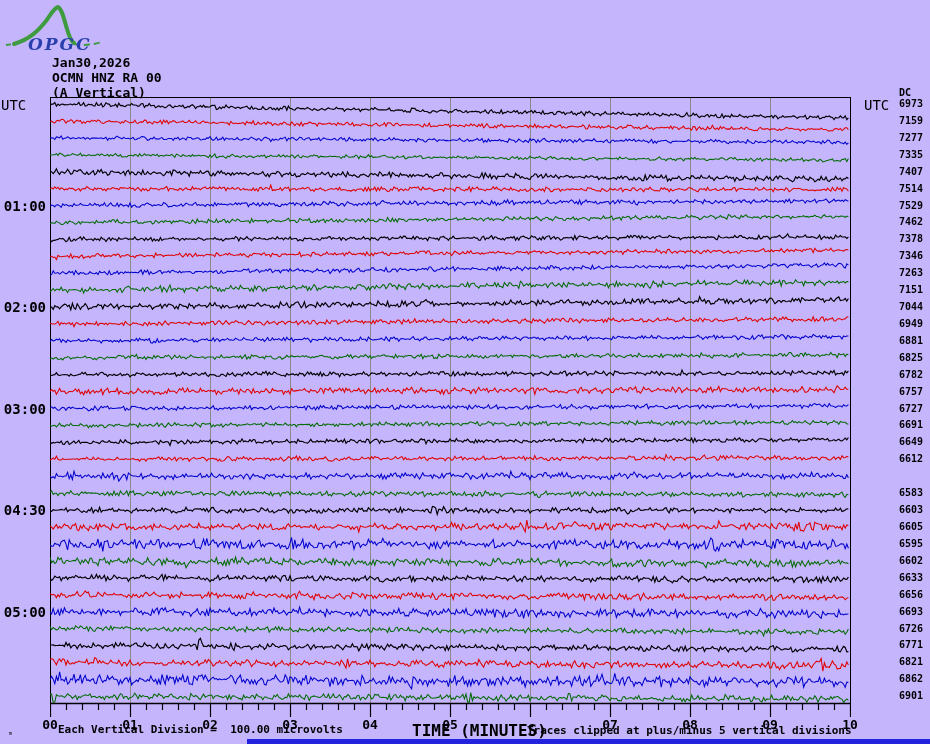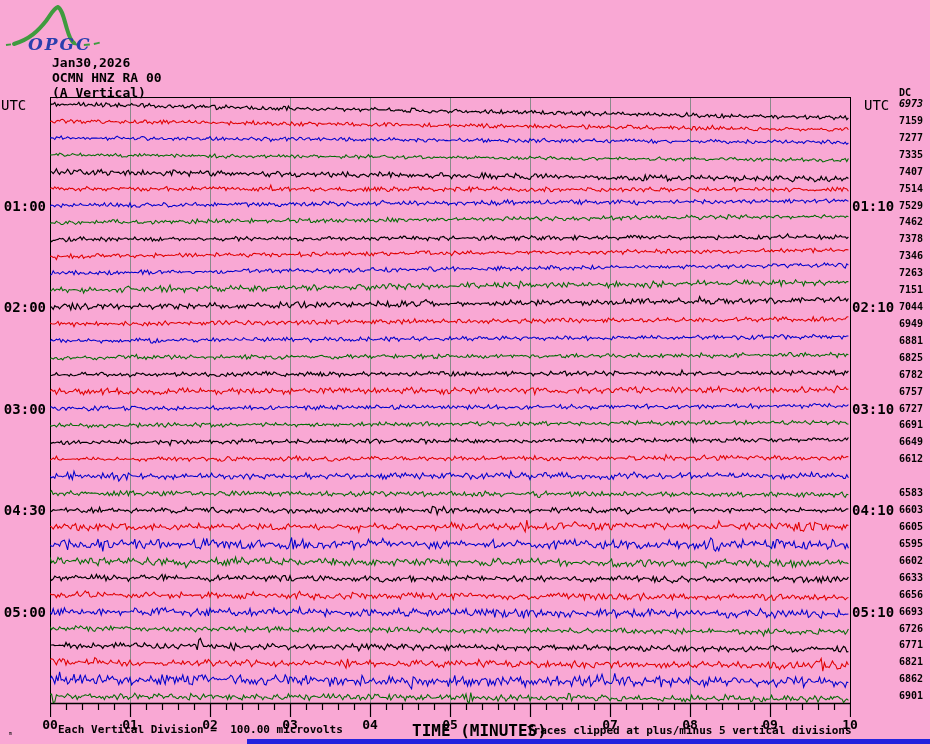--- a/index.html
+++ b/index.html
@@ -1,16 +1,16 @@
 <!DOCTYPE html>
 <html><head>
 <meta charset="utf-8">
 <style>
   html,body{margin:0;padding:0;background:#fff;}
-  #screen{position:relative;width:930px;height:744px;background:#f9a8d4;overflow:hidden;
+  #screen{position:relative;width:930px;height:744px;background:#c4b5fd;overflow:hidden;
           font-family:"DejaVu Sans Mono","Liberation Mono",monospace;color:#000;}
   .abs{position:absolute;}
   .hdrline{font-weight:bold;font-size:13px;line-height:15px;letter-spacing:0px;white-space:pre;}
   .utclab{font-weight:normal;font-size:14px;}
   .hourlab{font-weight:bold;font-size:14px;white-space:pre;}
   .dcval{font-weight:bold;font-size:10px;line-height:10px;white-space:pre;}
   .xlab{font-weight:bold;font-size:13px;width:34px;text-align:center;}
   .foot{font-weight:bold;font-size:11px;white-space:pre;}
   .xtitle{font-weight:bold;font-size:16px;white-space:pre;}
   .tiny{font-size:8px;}
@@ -38,29 +38,22 @@
   <div class="abs utclab" style="left:864px;top:97px">UTC</div>
   <div class="abs dcval" style="left:899px;top:88px">DC</div>
 
   <div id="hourL" class="abs" style="left:0;top:0;width:47px;height:744px">
       <span class="hourlab" style="right: 1px; top: 198px;">01:00</span>
       <span class="hourlab" style="right: 1px; top: 299px;">02:00</span>
       <span class="hourlab" style="right: 1px; top: 401px;">03:00</span>
       <span class="hourlab" style="right: 1px; top: 502px;">04:30</span>
       <span class="hourlab" style="right: 1px; top: 604px;">05:00</span>
     </div>
-  <div id="hourR" class="abs" style="left:851px;top:0;width:60px;height:744px">
-      <span class="hourlab" style="left: 1px; top: 198px;">01:10</span>
-      <span class="hourlab" style="left: 1px; top: 299px;">02:10</span>
-      <span class="hourlab" style="left: 1px; top: 401px;">03:10</span>
-      <span class="hourlab" style="left: 1px; top: 502px;">04:10</span>
-      <span class="hourlab" style="left: 1px; top: 604px;">05:10</span>
-    </div>
   <div id="dcol" class="abs" style="left:899px;top:0;width:31px;height:744px">
-      <span class="dcval" style="left: 0px; top: 99px; font-style: italic;">6973</span>
+      <span class="dcval" style="left: 0px; top: 99px;">6973</span>
       <span class="dcval" style="left: 0px; top: 116px;">7159</span>
       <span class="dcval" style="left: 0px; top: 133px;">7277</span>
       <span class="dcval" style="left: 0px; top: 150px;">7335</span>
       <span class="dcval" style="left: 0px; top: 167px;">7407</span>
       <span class="dcval" style="left: 0px; top: 184px;">7514</span>
       <span class="dcval" style="left: 0px; top: 201px;">7529</span>
       <span class="dcval" style="left: 0px; top: 217px;">7462</span>
       <span class="dcval" style="left: 0px; top: 234px;">7378</span>
       <span class="dcval" style="left: 0px; top: 251px;">7346</span>
       <span class="dcval" style="left: 0px; top: 268px;">7263</span>

